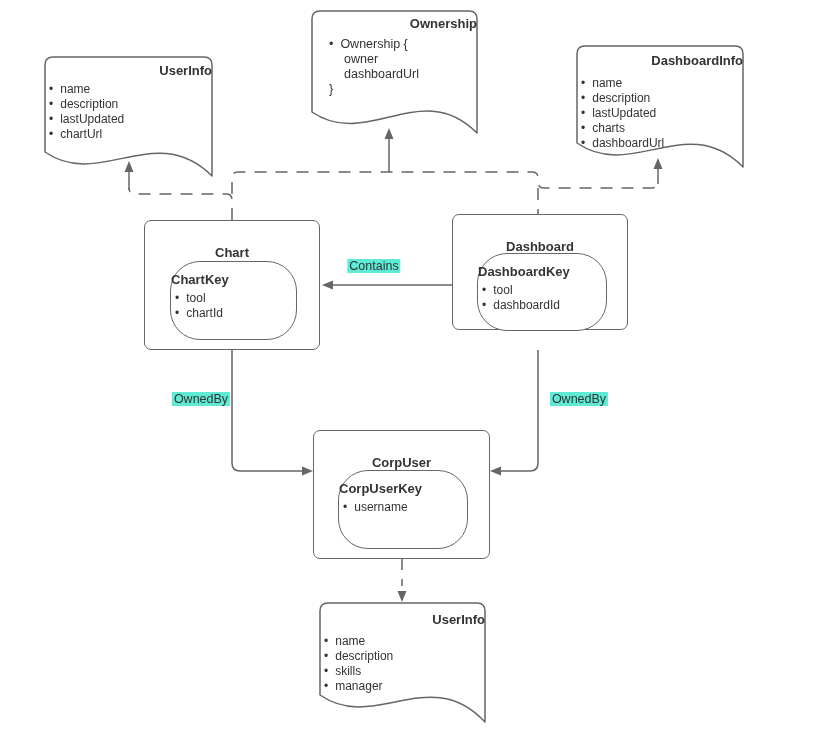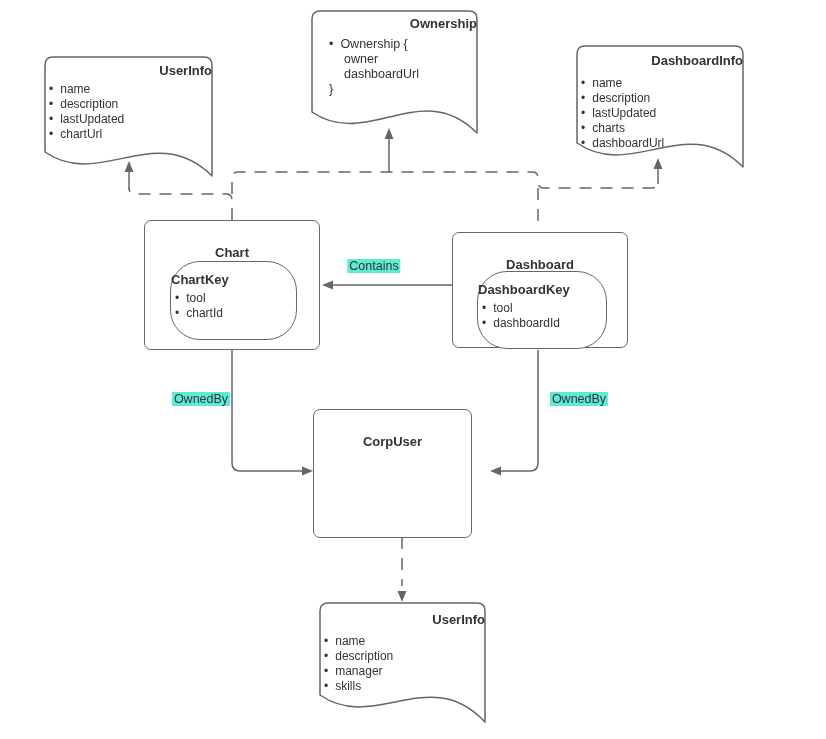--- a/index.html
+++ b/index.html
@@ -125,48 +125,54 @@
       <li>charts</li>
       <li>dashboardUrl</li>
     </ul>
   </div>
 
   <div class="note-text" style="left:320px; top:612px; width:165px;">
     <div class="note-title">UserInfo</div>
     <ul class="fields note-fields" style="margin-top:7px;">
       <li>name</li>
       <li>description</li>
+      <li>skills</li>
       <li>manager</li>
-      <li>skills</li>
     </ul>
   </div>
 
   <div class="entity" style="left:144px; top:220px; width:176px; height:130px;">
     <div class="entity-title">Chart</div>
     <div class="keybox" style="left:25px; top:40px; width:127px; height:79px;">
       <div class="key-title">ChartKey</div>
       <ul class="fields key-fields">
         <li>tool</li>
         <li>chartId</li>
       </ul>
     </div>
   </div>
 
-  <div class="entity" style="left:452px; top:232px; width:176px; height:116px;">
+  <div class="entity" style="left:452px; top:214px; width:176px; height:116px;">
     <div class="entity-title">Dashboard</div>
     <div class="keybox" style="left:24px; top:38px; width:130px; height:78px;">
       <div class="key-title">DashboardKey</div>
       <ul class="fields key-fields">
         <li>tool</li>
         <li>dashboardId</li>
       </ul>
     </div>
   </div>
 
-  <div class="entity" style="left:313px; top:409px; width:159px; height:129px;">
+  <div class="entity" style="left:313px; top:430px; width:177px; height:129px;">
     <div class="entity-title">CorpUser</div>
+    <div class="keybox" style="left:24px; top:39px; width:130px; height:79px;">
+      <div class="key-title">CorpUserKey</div>
+      <ul class="fields key-fields key-fields-lone">
+        <li>username</li>
+      </ul>
+    </div>
   </div>
 
   <div class="edge-label" style="left:374px; top:266px;">Contains</div>
   <div class="edge-label" style="left:201px; top:399px;">OwnedBy</div>
   <div class="edge-label" style="left:579px; top:399px;">OwnedBy</div>
 
 </div>
 
 </body></html>

